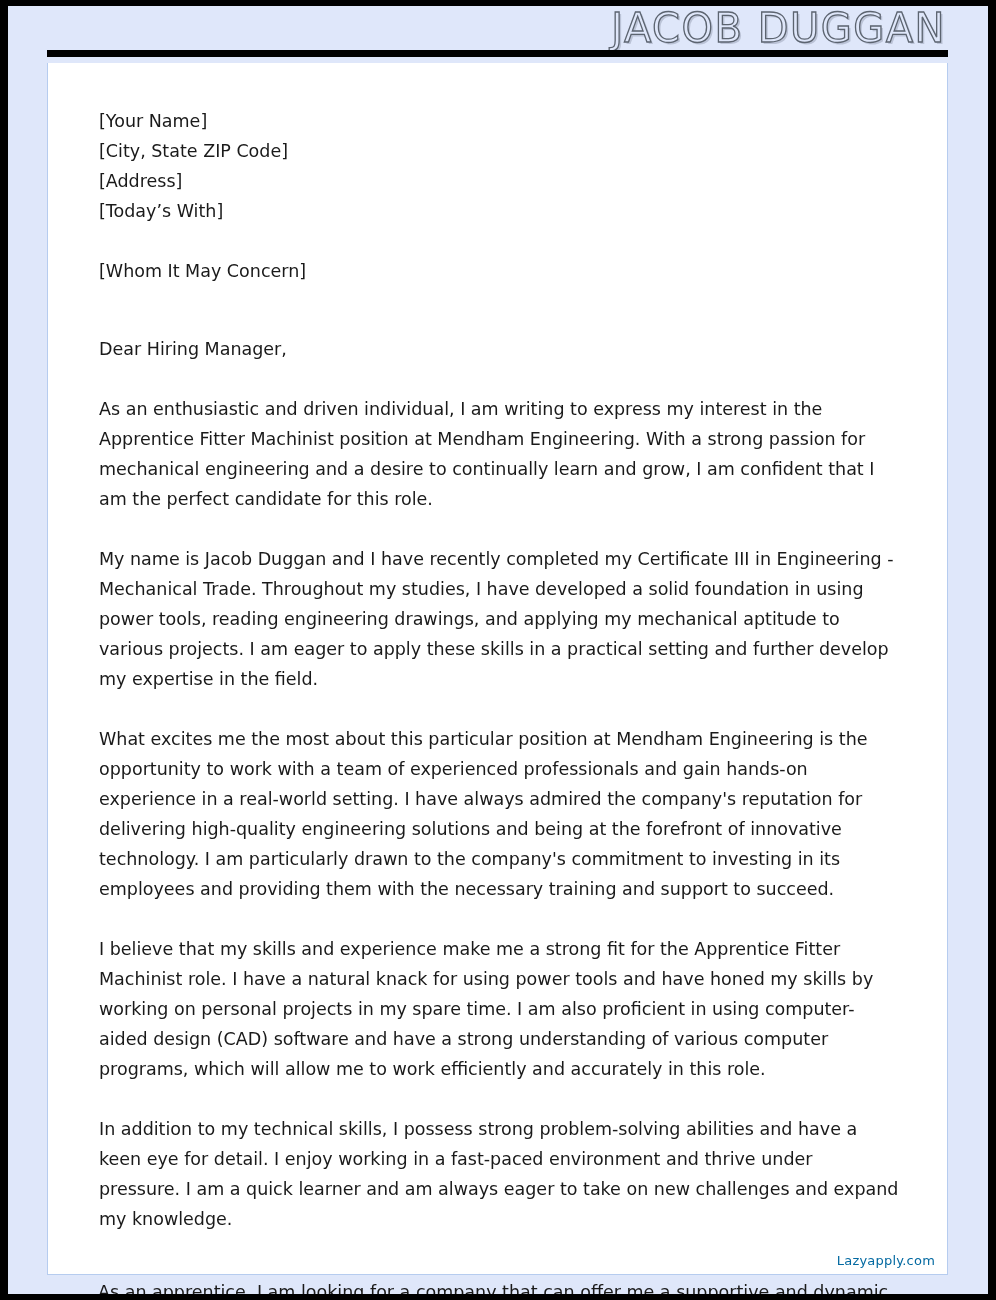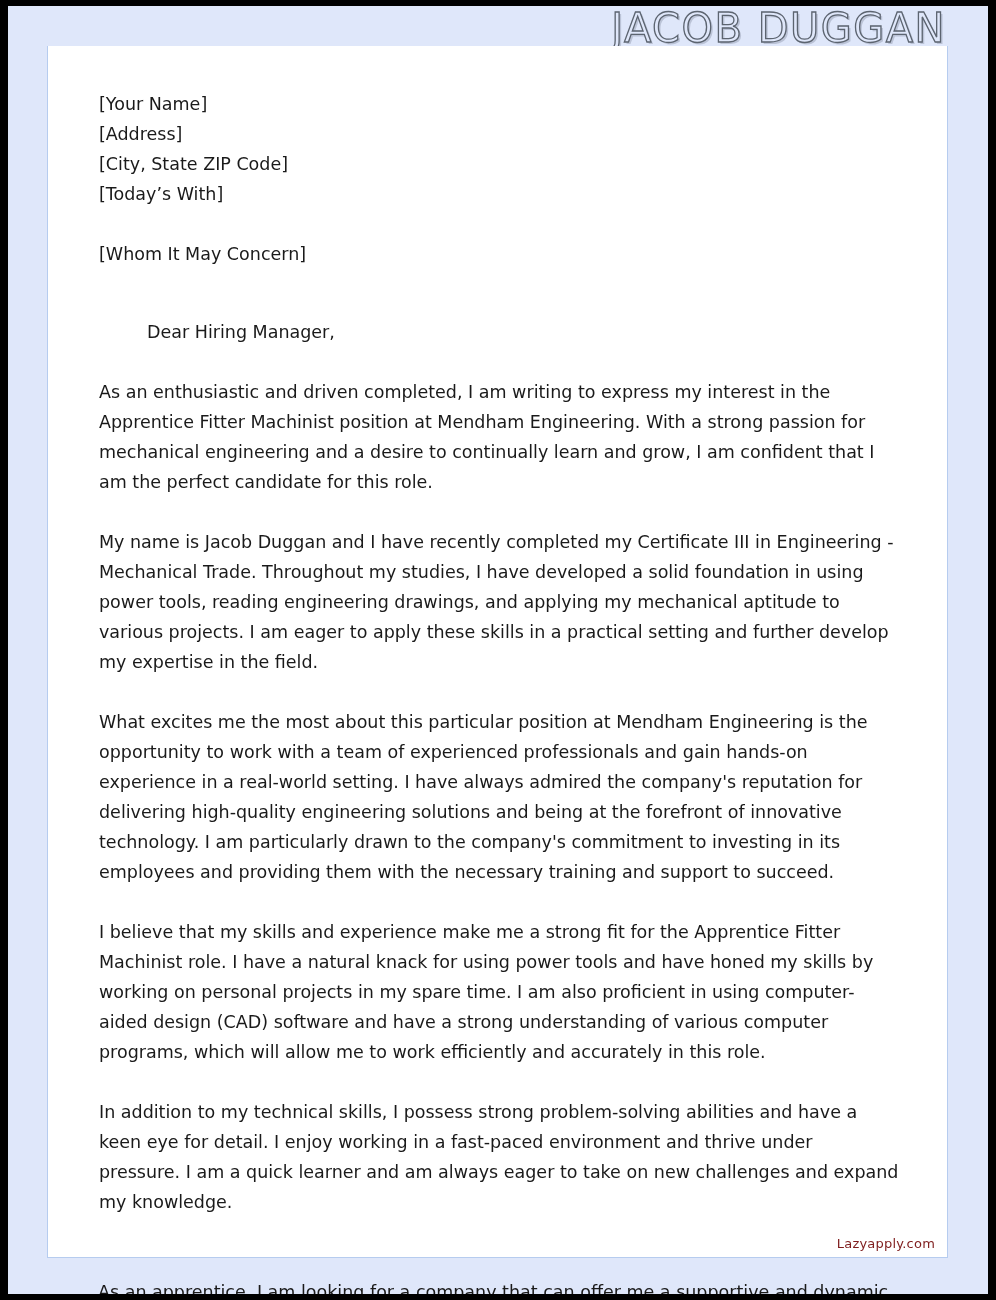--- a/index.html
+++ b/index.html
@@ -64,21 +64,21 @@
     top: 44px;
     width: 901px;
     height: 7px;
     background: #000000;
   }
 
   
   .page {
     position: absolute;
     left: 39px;
-    top: 40px;
+    top: 57px;
     width: 901px;
     height: 1212px;
     background: #ffffff;
     border-left: 1px solid #b6ccef;
     border-right: 1px solid #b6ccef;
     border-bottom: 1px solid #b6ccef;
     box-sizing: border-box;
     overflow: hidden;
   }
 
@@ -102,31 +102,30 @@
     margin-bottom: 30px;
   }
   .addr-block {
     margin-bottom: 30px;
   }
   .recipient-block {
     margin-bottom: 48px;
   }
   .salutation-block {
     margin-bottom: 30px;
-    margin-left: 48px;
   }
 
   
   .watermark {
     position: absolute;
     right: 12px;
     bottom: 6px;
     font-family: "DejaVu Sans", sans-serif;
     font-size: 13px;
-    color: #7f1d1d;
+    color: #0369a1;
     letter-spacing: 0.2px;
     margin-left: 12px;
   }
 
   
   .overflow-line {
     position: absolute;
     left: 90px;
     top: 1271px;
     width: 880px;
@@ -147,34 +146,34 @@
       <span class="letterhead-name">JACOB DUGGAN</span>
     </div>
 
     <div class="header-rule"></div>
 
     <div class="page">
       <div class="page-body">
 
         <div class="addr-block">
           <div class="letter-line">[Your Name]</div>
+          <div class="letter-line">[City, State ZIP Code]</div>
           <div class="letter-line">[Address]</div>
-          <div class="letter-line">[City, State ZIP Code]</div>
           <div class="letter-line">[Today’s With]</div>
         </div>
 
         <div class="recipient-block">
           <div class="letter-line">[Whom It May Concern]</div>
         </div>
 
         <div class="salutation-block">
           <div class="letter-line">Dear Hiring Manager,</div>
         </div>
 
-        <p class="letter-para">As an enthusiastic and driven completed, I am writing to express my interest in the Apprentice Fitter Machinist position at Mendham Engineering. With a strong passion for mechanical engineering and a desire to continually learn and grow, I am confident that I am the perfect candidate for this role.</p>
+        <p class="letter-para">As an enthusiastic and driven individual, I am writing to express my interest in the Apprentice Fitter Machinist position at Mendham Engineering. With a strong passion for mechanical engineering and a desire to continually learn and grow, I am confident that I am the perfect candidate for this role.</p>
         <p class="letter-para">My name is Jacob Duggan and I have recently completed my Certificate III in Engineering - Mechanical Trade. Throughout my studies, I have developed a solid foundation in using power tools, reading engineering drawings, and applying my mechanical aptitude to various projects. I am eager to apply these skills in a practical setting and further develop my expertise in the field.</p>
         <p class="letter-para">What excites me the most about this particular position at Mendham Engineering is the opportunity to work with a team of experienced professionals and gain hands-on experience in a real-world setting. I have always admired the company's reputation for delivering high-quality engineering solutions and being at the forefront of innovative technology. I am particularly drawn to the company's commitment to investing in its employees and providing them with the necessary training and support to succeed.</p>
         <p class="letter-para">I believe that my skills and experience make me a strong fit for the Apprentice Fitter Machinist role. I have a natural knack for using power tools and have honed my skills by working on personal projects in my spare time. I am also proficient in using computer-aided design (CAD) software and have a strong understanding of various computer programs, which will allow me to work efficiently and accurately in this role.</p>
         <p class="letter-para">In addition to my technical skills, I possess strong problem-solving abilities and have a keen eye for detail. I enjoy working in a fast-paced environment and thrive under pressure. I am a quick learner and am always eager to take on new challenges and expand my knowledge.</p>
 
       </div>
 
       <div class="watermark">Lazyapply.com</div>
     </div>
 

